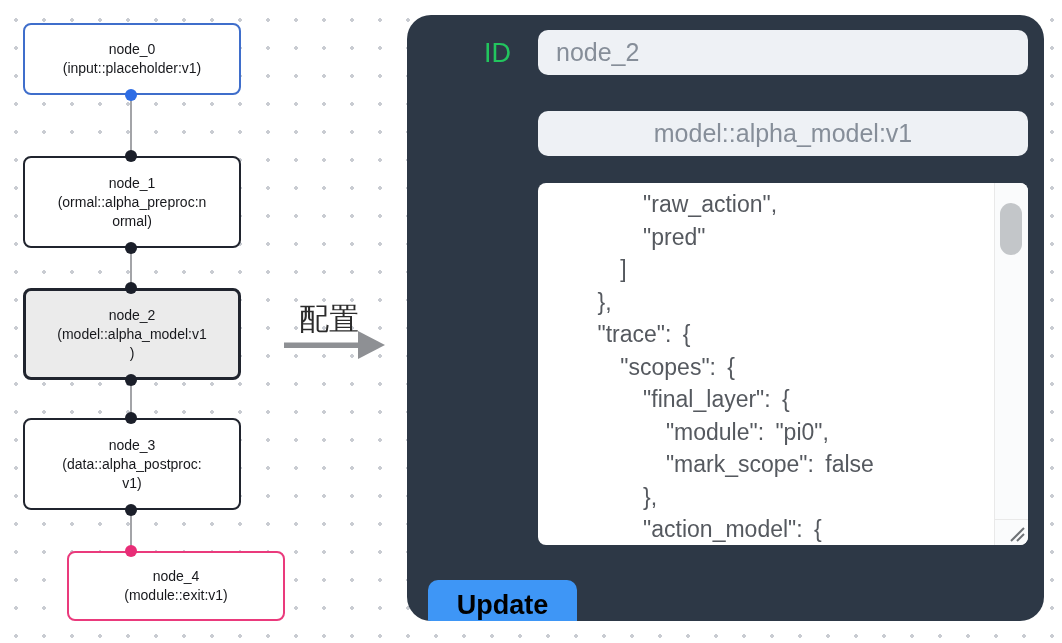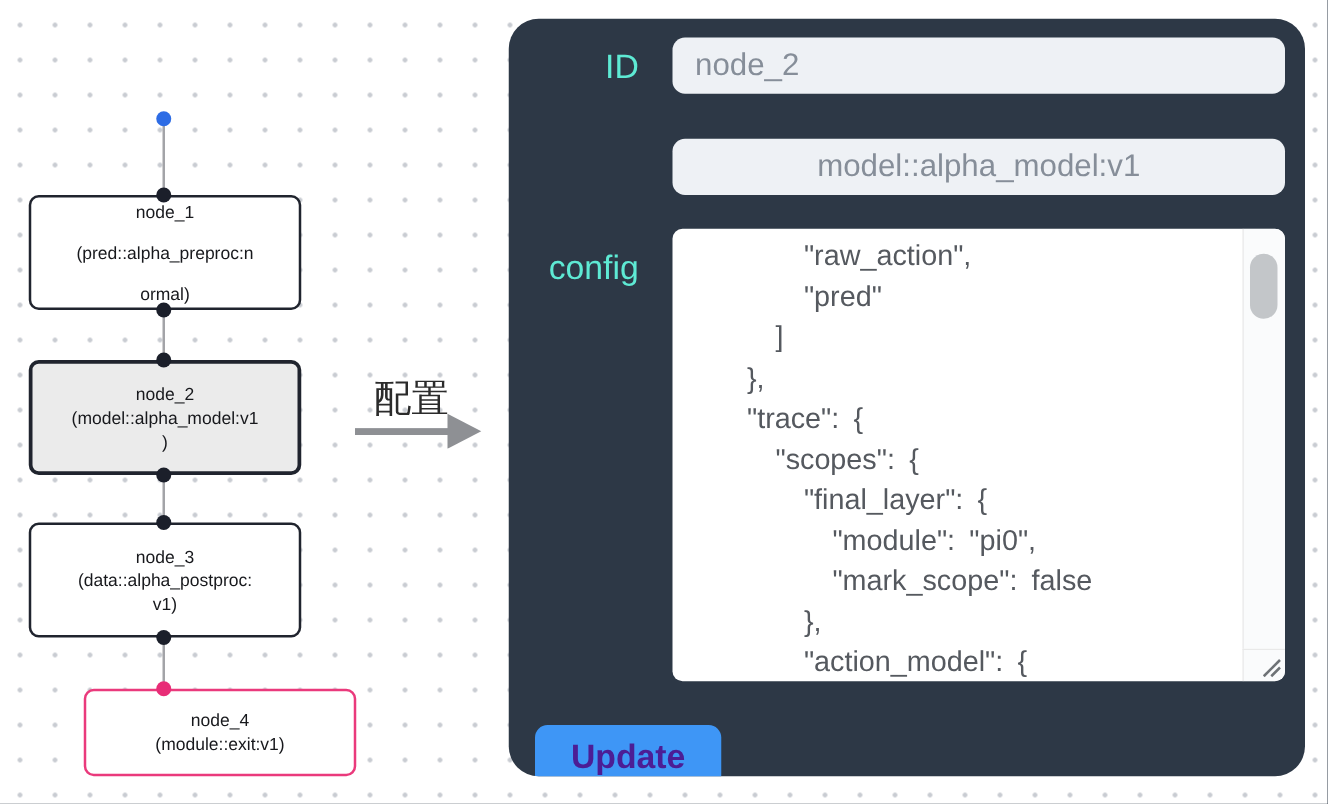--- a/index.html
+++ b/index.html
@@ -16,21 +16,21 @@
   }
   
   .node {
     position: absolute; left: 23px; width: 218px;
     background: #ffffff; border: 2px solid #20242e; border-radius: 8px;
     display: flex; flex-direction: column; align-items: center; justify-content: center;
     font-size: 14px; line-height: 19px; font-weight: 500; color: #17181c;
     text-align: center; cursor: pointer; z-index: 2;
   }
   .node-0 { top: 23px;  height: 72px; border-color: #3f6ecb; }
-  .node-1 { top: 156px; height: 92px; gap: 14px; }
+  .node-1 { top: 156px; height: 92px; }
   .node-2 { top: 288px; height: 92px; border-width: 3px; background: #ebebeb; }
   .node-3 { top: 418px; height: 92px; }
   .node-4 { top: 551px; height: 70px; border-color: #ea3a7c; margin-left: 44px; }
   .edge {
     position: absolute; left: 130px; width: 2px; background: #a3a4a8; z-index: 1;
   }
   .e1 { top: 95px;  height: 61px; }
   .e2 { top: 248px; height: 40px; }
   .e3 { top: 380px; height: 38px; }
   .e4 { top: 510px; height: 41px; }
@@ -46,21 +46,21 @@
     font-size: 30px; color: #2b2b2b; font-weight: 500; z-index: 2;
   }
   .anno-arrow { position: absolute; left: 284px; top: 331px; z-index: 2; }
   
   .panel {
     position: absolute; left: 407px; top: 15px; width: 637px; height: 606px;
     background: #2d3846; border-radius: 24px; overflow: hidden; z-index: 4;
   }
   .field-label {
     position: absolute; left: 0; width: 104px; text-align: right;
-    font-size: 27px; color: #5eead4;
+    font-size: 27px; color: #22c55e;
   }
   .lbl-id     { top: 23px; }
   .lbl-type   { top: 102px; }
   .lbl-config { top: 184px; }
   .text-input {
     position: absolute; left: 131px; width: 490px; height: 45px;
     border: none; outline: none; border-radius: 10px;
     background: #eef1f5; color: #868e99;
     font-family: "Liberation Sans", sans-serif; font-size: 25px;
     padding: 0 18px;
@@ -87,37 +87,41 @@
     background: #c3c6c9; border-radius: 11px; cursor: pointer;
   }
   .scroll-corner {
     position: absolute; right: 0; bottom: 0; width: 34px; height: 26px;
     background: #fafbfc; border-left: 1px solid #e9e9e9; border-top: 1px solid #e9e9e9;
   }
   .resize-grip { position: absolute; right: 3px; bottom: 3px; cursor: nwse-resize; }
   .update-btn {
     position: absolute; left: 21px; top: 565px; width: 149px; height: 50px;
     background: #3e96f6; border: none; border-radius: 10px;
-    color: #4c1d95; font-family: "Liberation Sans", sans-serif;
+    color: #000000; font-family: "Liberation Sans", sans-serif;
     font-size: 27px; font-weight: 600; cursor: pointer;
   }
 </style>
 </head>
 <body>
 
 <div class="canvas">
 
   <div class="edge e1"></div>
   <div class="edge e2"></div>
   <div class="edge e3"></div>
   <div class="edge e4"></div>
 
+  <div class="node node-0">
+    <div>node_0</div>
+    <div>(input::placeholder:v1)</div>
+  </div>
   <div class="node node-1">
     <div>node_1</div>
-    <div>(pred::alpha_preproc:n</div>
+    <div>(ormal::alpha_preproc:n</div>
     <div>ormal)</div>
   </div>
   <div class="node node-2">
     <div>node_2</div>
     <div>(model::alpha_model:v1</div>
     <div>)</div>
   </div>
   <div class="node node-3">
     <div>node_3</div>
     <div>(data::alpha_postproc:</div>
@@ -143,21 +147,20 @@
     <polygon points="74,0 101,14 74,28" fill="#8e9094"></polygon>
   </svg>
 
   <div class="panel">
 
     <div class="field-label lbl-id">ID</div>
     <input class="text-input inp-id" type="text" value="node_2" style="">
 
     <input class="text-input inp-type" type="text" value="model::alpha_model:v1" style="">
 
-    <div class="field-label lbl-config">config</div>
     <div class="config-box">
       <pre class="config-pre">        "raw_action",
         "pred"
       ]
     },
     "trace": {
       "scopes": {
         "final_layer": {
           "module": "pi0",
           "mark_scope": false

